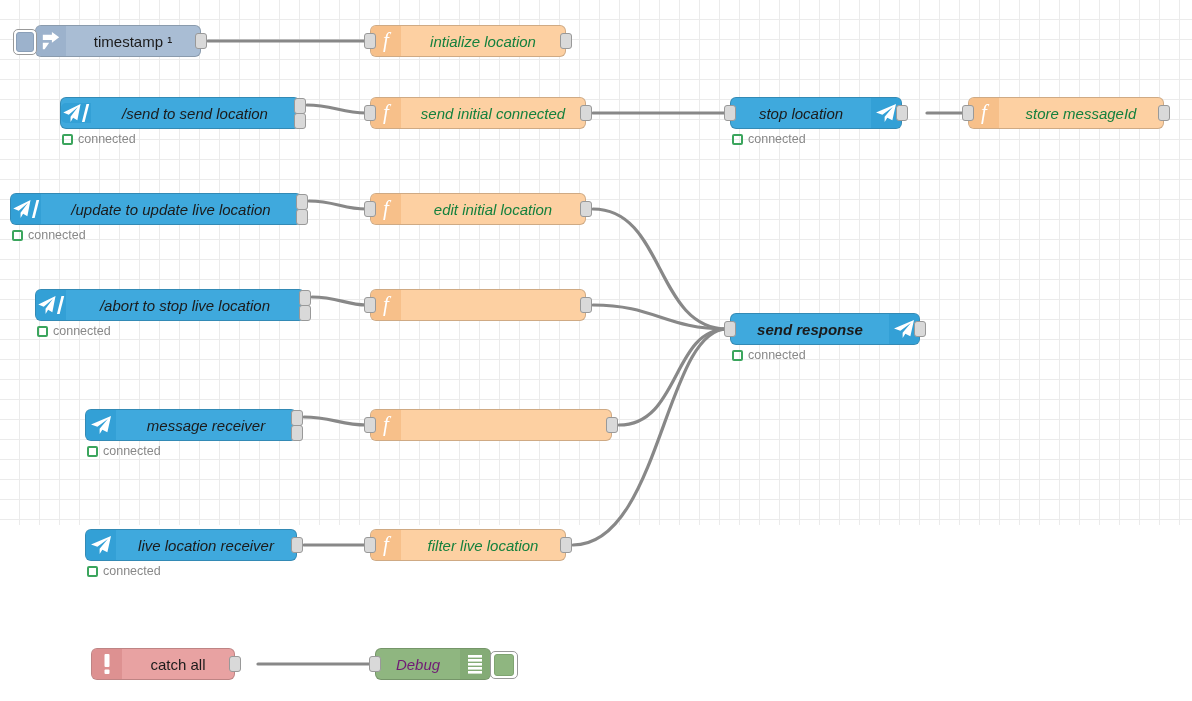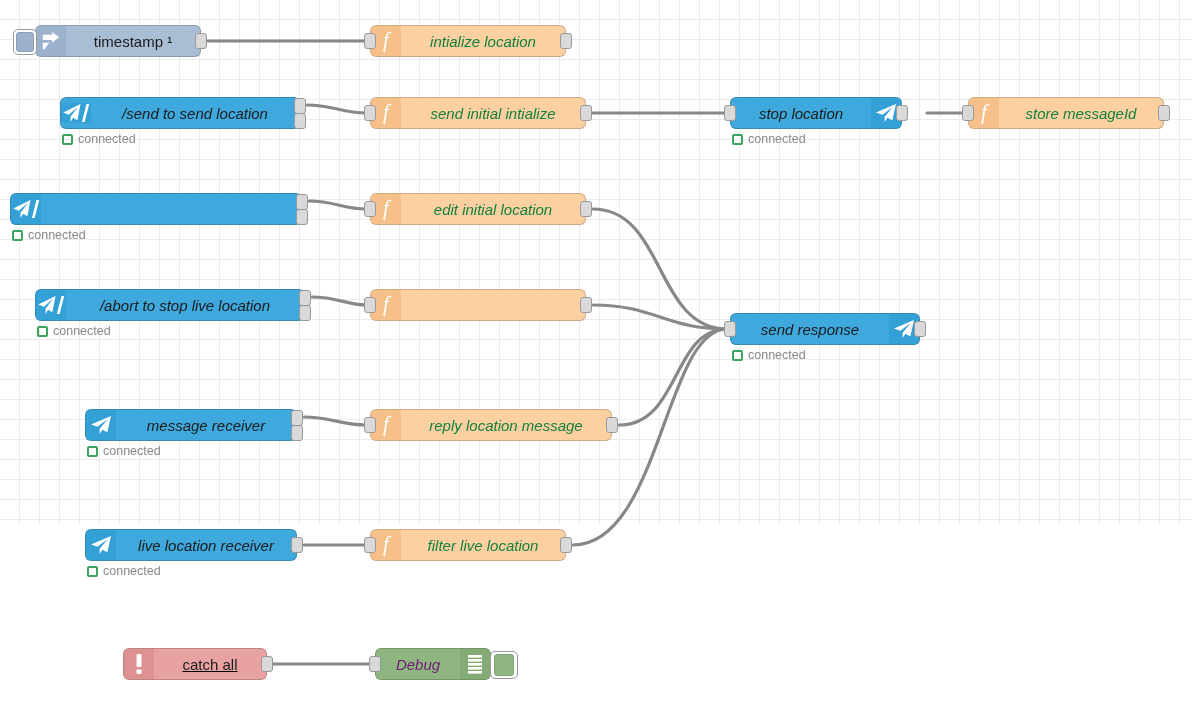--- a/index.html
+++ b/index.html
@@ -228,21 +228,21 @@
         <span class="status-dot"></span>
         <span>connected</span>
       </div>
       <div class="node n-function" style="left: 370px; top: 97px; width: 216px;">
         <div class="node-body">
           <div class="icon-box">
             <svg class="glyph" width="18" height="22" viewBox="0 0 18 22">
               <text x="9" y="17" text-anchor="middle" font-family="Liberation Serif, serif" font-style="italic" font-size="21" fill="#fff">f</text>
             </svg>
           </div>
-          <div class="label">send initial intialize</div>
+          <div class="label">send initial connected</div>
         </div>
         <div class="port in" style="top: 7px;"></div>
         <div class="port out" style="top: 7px;"></div>
       </div>
       <div class="node n-telegram" style="left: 730px; top: 97px; width: 172px;">
         <div class="node-body">
           <div class="label">stop location</div>
           <div class="icon-box right">
             <svg class="glyph" width="22" height="20" viewBox="0 0 24 22">
               <path d="M23 1 L1 10.5 L8 13 L19.5 4.5 L10.5 15 L10.5 21 L13.5 16.2 L19 19 Z" fill="#fff"></path>
@@ -269,20 +269,21 @@
         <div class="port out" style="top: 7px;"></div>
       </div>
       <div class="node n-telegram" style="left: 10px; top: 193px; width: 292px;">
         <div class="node-body">
           <div class="icon-box">
             <svg class="glyph" width="28" height="20" viewBox="0 0 30 22">
               <path d="M20 1 L1 10.5 L7 13 L17 4.5 L9 15 L9 21 L11.8 16.2 L16.5 19 Z" fill="#fff"></path>
               <path d="M26.5 1 L21.5 21 L24.5 21 L29.5 1 Z" fill="#fff"></path>
             </svg>
           </div>
+          <div class="label">/update to update live location</div>
         </div>
         <div class="port out" style="top: 0px;"></div>
         <div class="port out" style="top: 15px;"></div>
       </div>
       <div class="status" style="left: 12px; top: 228px;">
         <span class="status-dot"></span>
         <span>connected</span>
       </div>
       <div class="node n-function" style="left: 370px; top: 193px; width: 216px;">
         <div class="node-body">
@@ -317,21 +318,21 @@
         <div class="node-body">
           <div class="icon-box">
             <svg class="glyph" width="18" height="22" viewBox="0 0 18 22">
               <text x="9" y="17" text-anchor="middle" font-family="Liberation Serif, serif" font-style="italic" font-size="21" fill="#fff">f</text>
             </svg>
           </div>
         </div>
         <div class="port in" style="top: 7px;"></div>
         <div class="port out" style="top: 7px;"></div>
       </div>
-      <div class="node n-telegram" style="left: 730px; top: 313px; width: 190px;">
+      <div class="node n-telegram" style="left: 730px; top: 313px; width: 190px; font-weight: bold;">
         <div class="node-body">
           <div class="label">send response</div>
           <div class="icon-box right">
             <svg class="glyph" width="22" height="20" viewBox="0 0 24 22">
               <path d="M23 1 L1 10.5 L8 13 L19.5 4.5 L10.5 15 L10.5 21 L13.5 16.2 L19 19 Z" fill="#fff"></path>
             </svg>
           </div>
         </div>
         <div class="port in" style="top: 7px;"></div>
         <div class="port out" style="top: 7px;"></div>
@@ -356,21 +357,20 @@
         <span class="status-dot"></span>
         <span>connected</span>
       </div>
       <div class="node n-function" style="left: 370px; top: 409px; width: 242px;">
         <div class="node-body">
           <div class="icon-box">
             <svg class="glyph" width="18" height="22" viewBox="0 0 18 22">
               <text x="9" y="17" text-anchor="middle" font-family="Liberation Serif, serif" font-style="italic" font-size="21" fill="#fff">f</text>
             </svg>
           </div>
-          <div class="label">reply location message</div>
         </div>
         <div class="port in" style="top: 7px;"></div>
         <div class="port out" style="top: 7px;"></div>
       </div>
       <div class="node n-telegram" style="left: 85px; top: 529px; width: 212px;">
         <div class="node-body">
           <div class="icon-box">
             <svg class="glyph" width="22" height="20" viewBox="0 0 24 22">
               <path d="M23 1 L1 10.5 L8 13 L19.5 4.5 L10.5 15 L10.5 21 L13.5 16.2 L19 19 Z" fill="#fff"></path>
             </svg>
@@ -388,21 +388,21 @@
           <div class="icon-box">
             <svg class="glyph" width="18" height="22" viewBox="0 0 18 22">
               <text x="9" y="17" text-anchor="middle" font-family="Liberation Serif, serif" font-style="italic" font-size="21" fill="#fff">f</text>
             </svg>
           </div>
           <div class="label">filter live location</div>
         </div>
         <div class="port in" style="top: 7px;"></div>
         <div class="port out" style="top: 7px;"></div>
       </div>
-      <div class="node n-catch" style="left: 123px; top: 648px; width: 144px; text-decoration: underline;">
+      <div class="node n-catch" style="left: 91px; top: 648px; width: 144px;">
         <div class="node-body">
           <div class="icon-box">
             <svg class="glyph" width="12" height="22" viewBox="0 0 12 22">
               <rect x="3.5" y="1" width="5" height="13" rx="1" fill="#fff"></rect>
               <rect x="3.5" y="16.5" width="5" height="4.5" rx="1" fill="#fff"></rect>
             </svg>
           </div>
           <div class="label">catch all</div>
         </div>
         <div class="port out" style="top: 7px;"></div>

